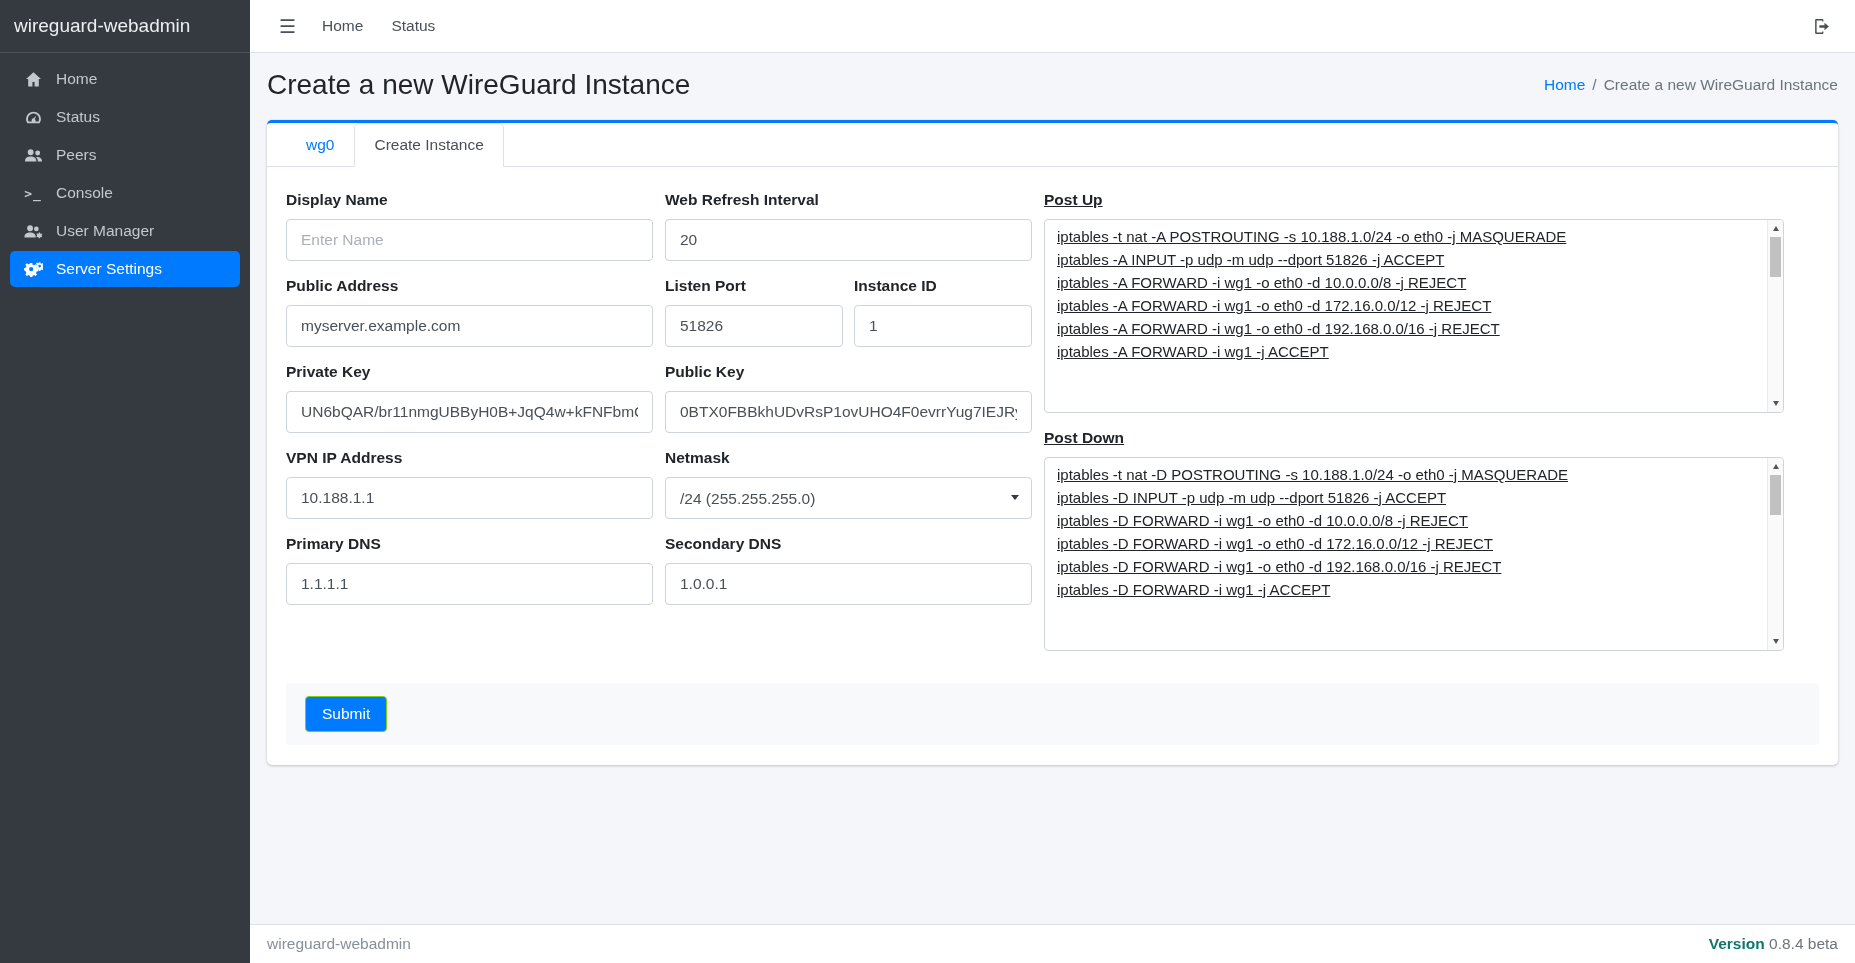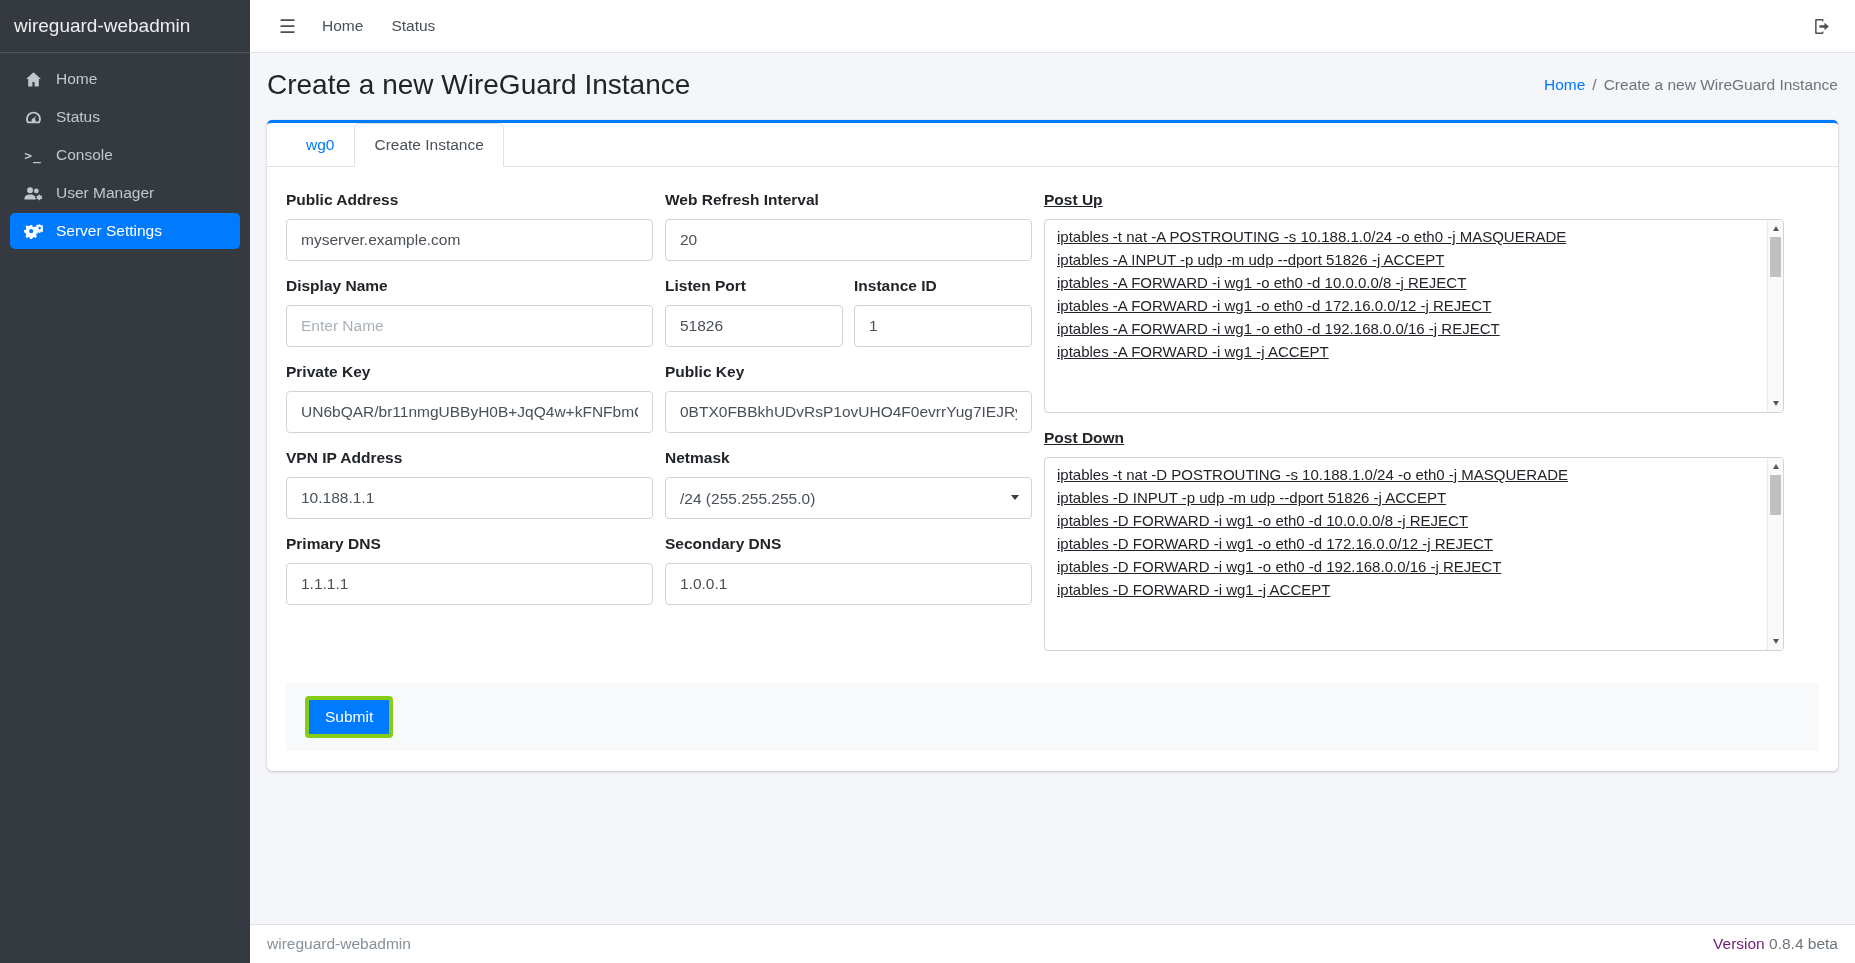--- a/index.html
+++ b/index.html
@@ -123,32 +123,32 @@
     border-top: 5px solid #555; }
   .ta-thumb {
     position: absolute; left: 2px; width: 11px; top: 17px; height: 40px;
     background: #c1c1c1; cursor: grab;
   }
   .card-footer-strip {
     margin-top: 18px; background: #f8f9fa; border-radius: 3px;
     padding: 13px 0 13px 19px;
   }
   .btn-primary {
-    background: #007bff; color: #fff; border: 4px solid #84cc16;
+    background: #007bff; color: #fff; border: 1px solid #84cc16;
     border-radius: 4px; padding: 8px 16px; font-size: 15.5px;
     font-family: inherit; cursor: pointer;
   }
   
   .main-footer {
     flex-shrink: 0; background: #fff; border-top: 1px solid #dee2e6;
     padding: 10px 17px; display: flex; justify-content: space-between; align-items: center;
     font-size: 15.5px; color: #869099;
   }
   .footer-version { color: #6c757d; }
-  .footer-version strong { color: #701a75; font-weight: 400; }
+  .footer-version strong { color: #0f766e; font-weight: 700; }
 </style>
 </head>
 <body>
 
 <aside class="sidebar">
   <div class="brand">
     <span>wireguard-webadmin</span>
   </div>
   <nav class="nav">
 
@@ -163,20 +163,28 @@
 
     <a class="nav-link">
       <span class="icon">
         <svg width="17" height="17" viewBox="0 0 16 16">
             <path fill="currentColor" d="M8 2.5A7 7 0 0 0 1 9.5c0 1.5.5 2.9 1.3 4h11.4A6.97 6.97 0 0 0 15 9.5a7 7 0 0 0-7-7zm0 1.8c2.9 0 5.2 2.3 5.2 5.2 0 .8-.2 1.6-.5 2.2h-2.9c.1-.2.2-.5.2-.7 0-.6-.3-1.2-.8-1.5l1.5-3.4-2.6 2.7h-.1c-1 0-1.8.8-1.8 1.8 0 .4.1.8.3 1.1H3.3a5.2 5.2 0 0 1-.5-2.2c0-2.9 2.3-5.2 5.2-5.2z"></path>
           </svg>
       </span>
       <span>Status</span>
     </a>
 
+    <a class="nav-link">
+      <span class="icon">
+        <svg width="19" height="15" viewBox="0 0 20 15">
+            <path fill="currentColor" d="M7 7.2A3.1 3.1 0 1 0 7 1a3.1 3.1 0 0 0 0 6.2zm7.4.2a2.6 2.6 0 1 0 0-5.2 2.6 2.6 0 0 0 0 5.2zM7 8.5c-3 0-5.9 1.5-5.9 4.3v1h11.8v-1c0-2.8-2.9-4.3-5.9-4.3zm7.4.6c-.6 0-1.2.1-1.8.3 1.2 1 1.9 2.2 1.9 3.4v1h4.4v-.8c0-2.2-2.4-3.9-4.5-3.9z"></path>
+          </svg>
+      </span>
+      <span>Peers</span>
+    </a>
 
     <a class="nav-link">
       <span class="icon console-glyph">&gt;_</span>
       <span>Console</span>
     </a>
 
     <a class="nav-link">
       <span class="icon">
         <svg width="19" height="15" viewBox="0 0 20 15">
             <path fill="currentColor" d="M6.4 7.2A3.1 3.1 0 1 0 6.4 1a3.1 3.1 0 0 0 0 6.2zm6.6.1a2.5 2.5 0 1 0 0-5 2.5 2.5 0 0 0 0 5zM6.4 8.5c-3 0-5.9 1.5-5.9 4.3v1h11.8v-1c0-2.8-2.9-4.3-5.9-4.3zm10.3.1.3 1c.2.1.4.2.6.3l1-.4.7.9-.7.8c0 .2 0 .5 0 .7l.7.8-.7.9-1-.4c-.2.1-.4.2-.6.3l-.3 1h-1.1l-.3-1a2.3 2.3 0 0 1-.6-.3l-1 .4-.7-.9.7-.8v-.7l-.7-.8.7-.9 1 .4c.2-.1.4-.2.6-.3l.3-1h1.1z"></path>
@@ -228,26 +236,26 @@
       <div class="card-tabs">
         <span class="tab link-style">wg0</span>
         <span class="tab active">Create Instance</span>
       </div>
 
       <div class="card-body">
         <div class="form-grid">
 
           <div class="col-a">
             <div class="form-group">
+              <label>Display Name</label>
+              <input class="form-control" placeholder="Enter Name" style="">
+            </div>
+            <div class="form-group">
               <label>Public Address</label>
               <input class="form-control" value="myserver.example.com" style="">
-            </div>
-            <div class="form-group">
-              <label>Display Name</label>
-              <input class="form-control" placeholder="Enter Name" style="">
             </div>
             <div class="form-group">
               <label>Private Key</label>
               <input class="form-control" value="UN6bQAR/br11nmgUBByH0B+JqQ4w+kFNFbmC8R" style="">
             </div>
             <div class="form-group">
               <label>VPN IP Address</label>
               <input class="form-control" value="10.188.1.1" style="">
             </div>
             <div class="form-group">

